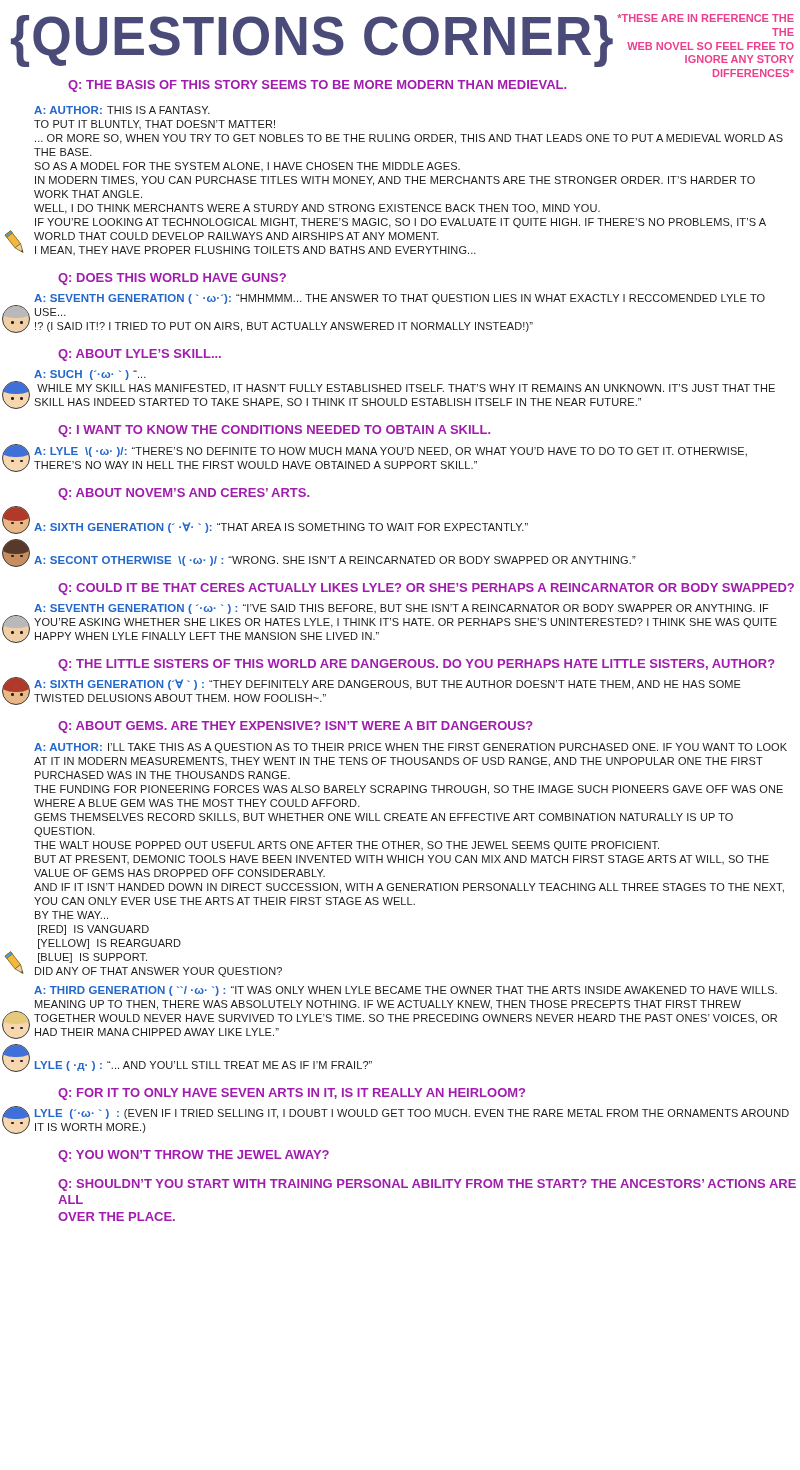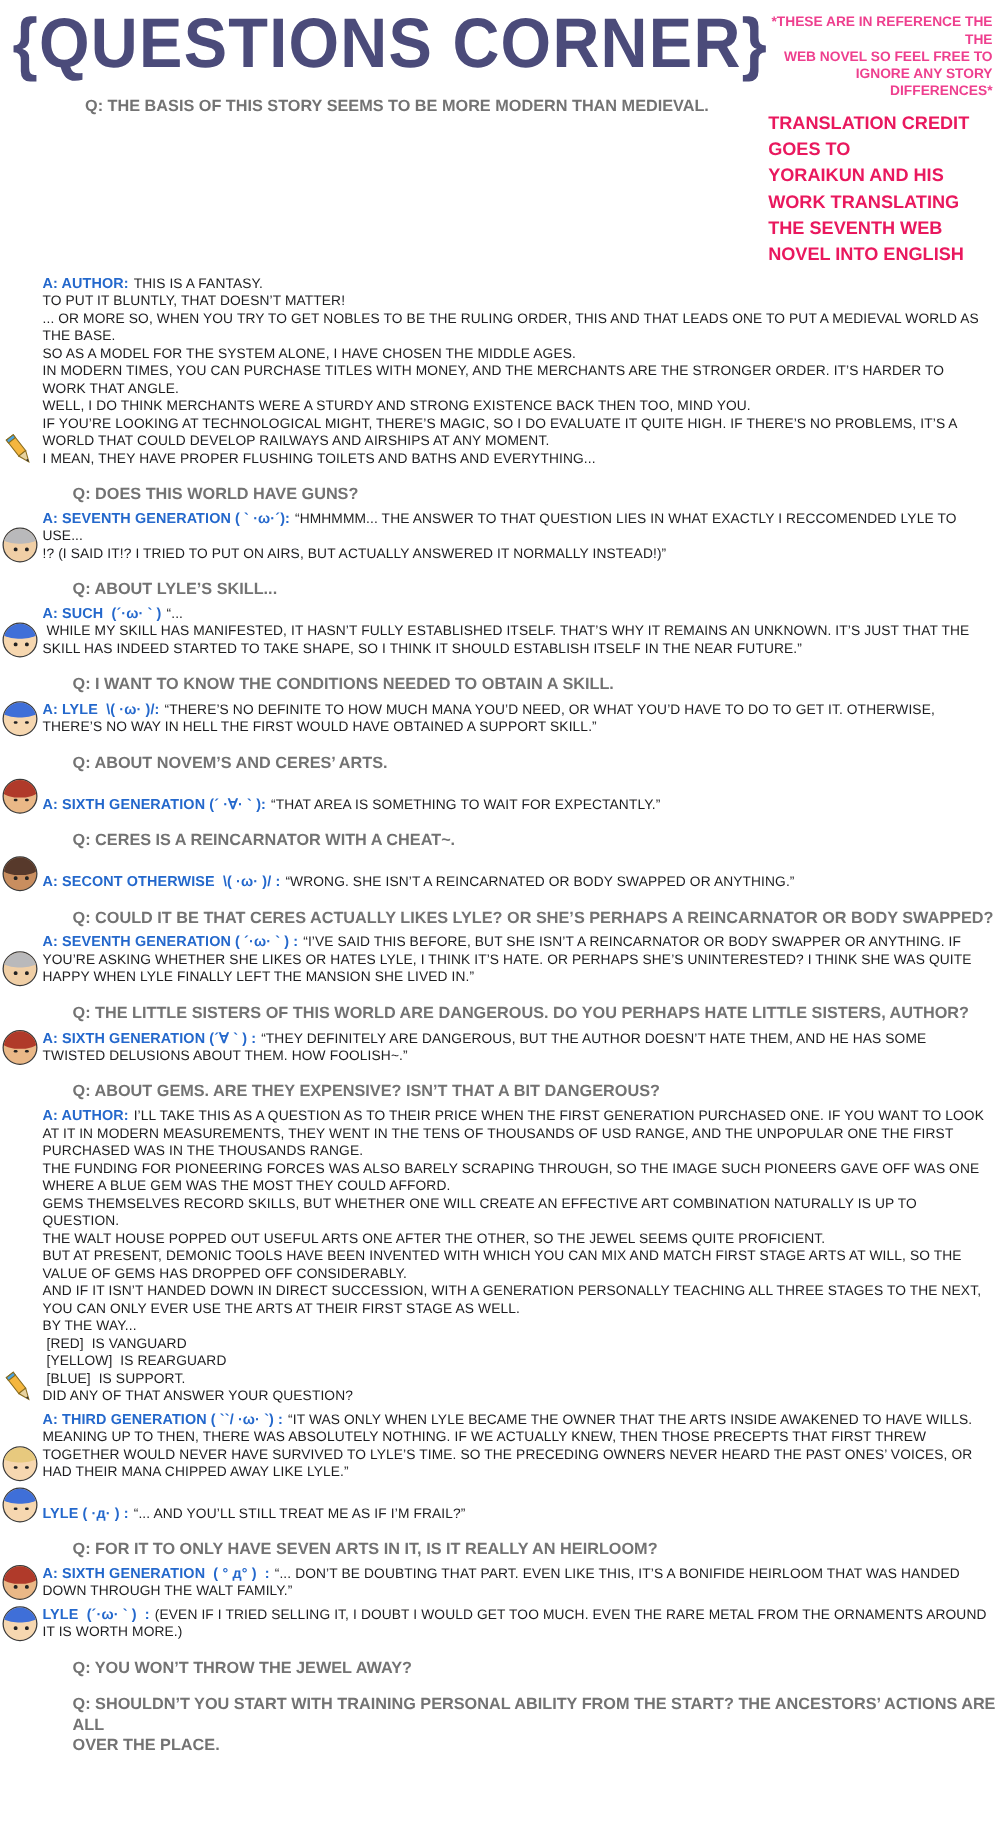--- a/index.html
+++ b/index.html
@@ -7,21 +7,21 @@
         font-family:"Liberation Sans",sans-serif;color:#1d1d1f;}
   
   #header{display:flex;flex-direction:row;padding:6px 6px 0 10px;}
   #header-left{flex:1;}
   #page-title{font-size:52px;font-weight:800;letter-spacing:1px;color:#4b4b7a;
               line-height:1.05;transform:scaleY(1.08);transform-origin:top left;white-space:nowrap;}
   #header-right{width:278px;padding-top:6px;}
   .note-pink{color:#ee3f8e;font-size:11px;font-weight:700;line-height:1.25;white-space:pre-wrap;text-align:right;}
   .credit-pink{color:#e9185e;font-size:14.5px;font-weight:800;line-height:1.45;white-space:pre-wrap;margin-top:8px;}
   
-  .q{margin:13px 0 5px 58px;color:#737373;font-weight:800;font-size:13px;line-height:1.25;white-space:pre-wrap;}
+  .q{margin:13px 0 5px 58px;color:#a21caf;font-weight:800;font-size:13px;line-height:1.25;white-space:pre-wrap;}
   
   .a{display:flex;align-items:flex-end;margin:5px 0 5px 2px;}
   .avatar-col{width:32px;flex:0 0 32px;padding-top:0;}
   .atext{flex:1;font-size:11px;line-height:14px;padding-right:10px;letter-spacing:0.1px;}
   .alabel{color:#2468cc;font-weight:800;font-size:11.5px;margin-right:4px;white-space:pre-wrap;}
   .abody{white-space:pre-wrap;font-weight:500;}
   
   .avatar{width:28px;height:28px;border-radius:50%;position:relative;overflow:hidden;
           border:1.5px solid #3a3a3a;box-sizing:border-box;background:#f6d7b0;}
   .avatar::before{content:"";position:absolute;top:-3px;left:-3px;right:-3px;height:15px;
@@ -43,23 +43,20 @@
 
   <div id="header">
     <div id="header-left">
       <div id="page-title">{QUESTIONS CORNER}</div>
       <div class="q" style="margin-top:16px;">Q: THE BASIS OF THIS STORY SEEMS TO BE MORE MODERN THAN MEDIEVAL.</div>
     </div>
     <div id="header-right">
       <div class="note-pink">*THESE ARE IN REFERENCE THE THE
 WEB NOVEL SO FEEL FREE TO
 IGNORE ANY STORY DIFFERENCES*</div>
-      <div class="credit-pink">TRANSLATION CREDIT GOES TO
-YORAIKUN AND HIS WORK TRANSLATING
-THE SEVENTH WEB NOVEL INTO ENGLISH</div>
     </div>
   </div>
 
   <div class="a">
     <div class="avatar-col">
       <svg class="pencil" viewBox="0 0 26 26">
         <g transform="rotate(-38 13 13)">
           <rect x="9.5" y="1" width="6.5" height="15" fill="#f4b63f" stroke="#8a6d1f" stroke-width="0.8"></rect>
           <rect x="9.5" y="1" width="6.5" height="2.6" fill="#4aa3e0" stroke="#8a6d1f" stroke-width="0.8"></rect>
           <path d="M9.5 16 L16 16 L12.75 24 Z" fill="#e8d3a0" stroke="#8a6d1f" stroke-width="0.8"></path>
@@ -108,21 +105,20 @@
 
   <div class="q">Q: ABOUT NOVEM’S AND CERES’ ARTS.</div>
 
   <div class="a">
     <div class="avatar-col">
         <div class="avatar av-sixth"></div>
       </div>
     <div class="atext"><span class="alabel">A: SIXTH GENERATION (´ ·∀· ` ):</span><span class="abody">“THAT AREA IS SOMETHING TO WAIT FOR EXPECTANTLY.”</span></div>
   </div>
 
-  <div class="q">Q: CERES IS A REINCARNATOR WITH A CHEAT~.</div>
 
   <div class="a">
     <div class="avatar-col">
         <div class="avatar av-second"></div>
       </div>
     <div class="atext"><span class="alabel">A: SECONT OTHERWISE  \( ·ω· )/ :</span><span class="abody">“WRONG. SHE ISN’T A REINCARNATED OR BODY SWAPPED OR ANYTHING.”</span></div>
   </div>
 
   <div class="q">Q: COULD IT BE THAT CERES ACTUALLY LIKES LYLE? OR SHE’S PERHAPS A REINCARNATOR OR BODY SWAPPED?</div>
 
@@ -135,21 +131,21 @@
 
   <div class="q">Q: THE LITTLE SISTERS OF THIS WORLD ARE DANGEROUS. DO YOU PERHAPS HATE LITTLE SISTERS, AUTHOR?</div>
 
   <div class="a">
     <div class="avatar-col">
         <div class="avatar av-sixth"></div>
       </div>
     <div class="atext"><span class="alabel">A: SIXTH GENERATION (´∀ ` ) :</span><span class="abody">“THEY DEFINITELY ARE DANGEROUS, BUT THE AUTHOR DOESN’T HATE THEM, AND HE HAS SOME TWISTED DELUSIONS ABOUT THEM. HOW FOOLISH~.”</span></div>
   </div>
 
-  <div class="q">Q: ABOUT GEMS. ARE THEY EXPENSIVE? ISN’T THAT A BIT DANGEROUS?</div>
+  <div class="q">Q: ABOUT GEMS. ARE THEY EXPENSIVE? ISN’T WERE A BIT DANGEROUS?</div>
 
   <div class="a">
     <div class="avatar-col">
       <svg class="pencil" viewBox="0 0 26 26">
         <g transform="rotate(-38 13 13)">
           <rect x="9.5" y="1" width="6.5" height="15" fill="#f4b63f" stroke="#8a6d1f" stroke-width="0.8"></rect>
           <rect x="9.5" y="1" width="6.5" height="2.6" fill="#4aa3e0" stroke="#8a6d1f" stroke-width="0.8"></rect>
           <path d="M9.5 16 L16 16 L12.75 24 Z" fill="#e8d3a0" stroke="#8a6d1f" stroke-width="0.8"></path>
           <path d="M11.9 21.6 L12.75 24 L13.6 21.6 Z" fill="#333"></path>
         </g>
@@ -178,26 +174,20 @@
 
   <div class="a">
     <div class="avatar-col">
         <div class="avatar av-lyle"></div>
       </div>
     <div class="atext"><span class="alabel">LYLE ( ·д· ) :</span><span class="abody">“... AND YOU’LL STILL TREAT ME AS IF I’M FRAIL?”</span></div>
   </div>
 
   <div class="q">Q: FOR IT TO ONLY HAVE SEVEN ARTS IN IT, IS IT REALLY AN HEIRLOOM?</div>
 
-  <div class="a">
-    <div class="avatar-col">
-        <div class="avatar av-sixth"></div>
-      </div>
-    <div class="atext"><span class="alabel">A: SIXTH GENERATION  ( ° д° )  :</span><span class="abody">“... DON’T BE DOUBTING THAT PART. EVEN LIKE THIS, IT’S A BONIFIDE HEIRLOOM THAT WAS HANDED DOWN THROUGH THE WALT FAMILY.”</span></div>
-  </div>
 
   <div class="a">
     <div class="avatar-col">
         <div class="avatar av-lyle"></div>
       </div>
     <div class="atext"><span class="alabel">LYLE  (´·ω· ` )  :</span><span class="abody">(EVEN IF I TRIED SELLING IT, I DOUBT I WOULD GET TOO MUCH. EVEN THE RARE METAL FROM THE ORNAMENTS AROUND IT IS WORTH MORE.)</span></div>
   </div>
 
   <div class="q">Q: YOU WON’T THROW THE JEWEL AWAY?</div>
 

